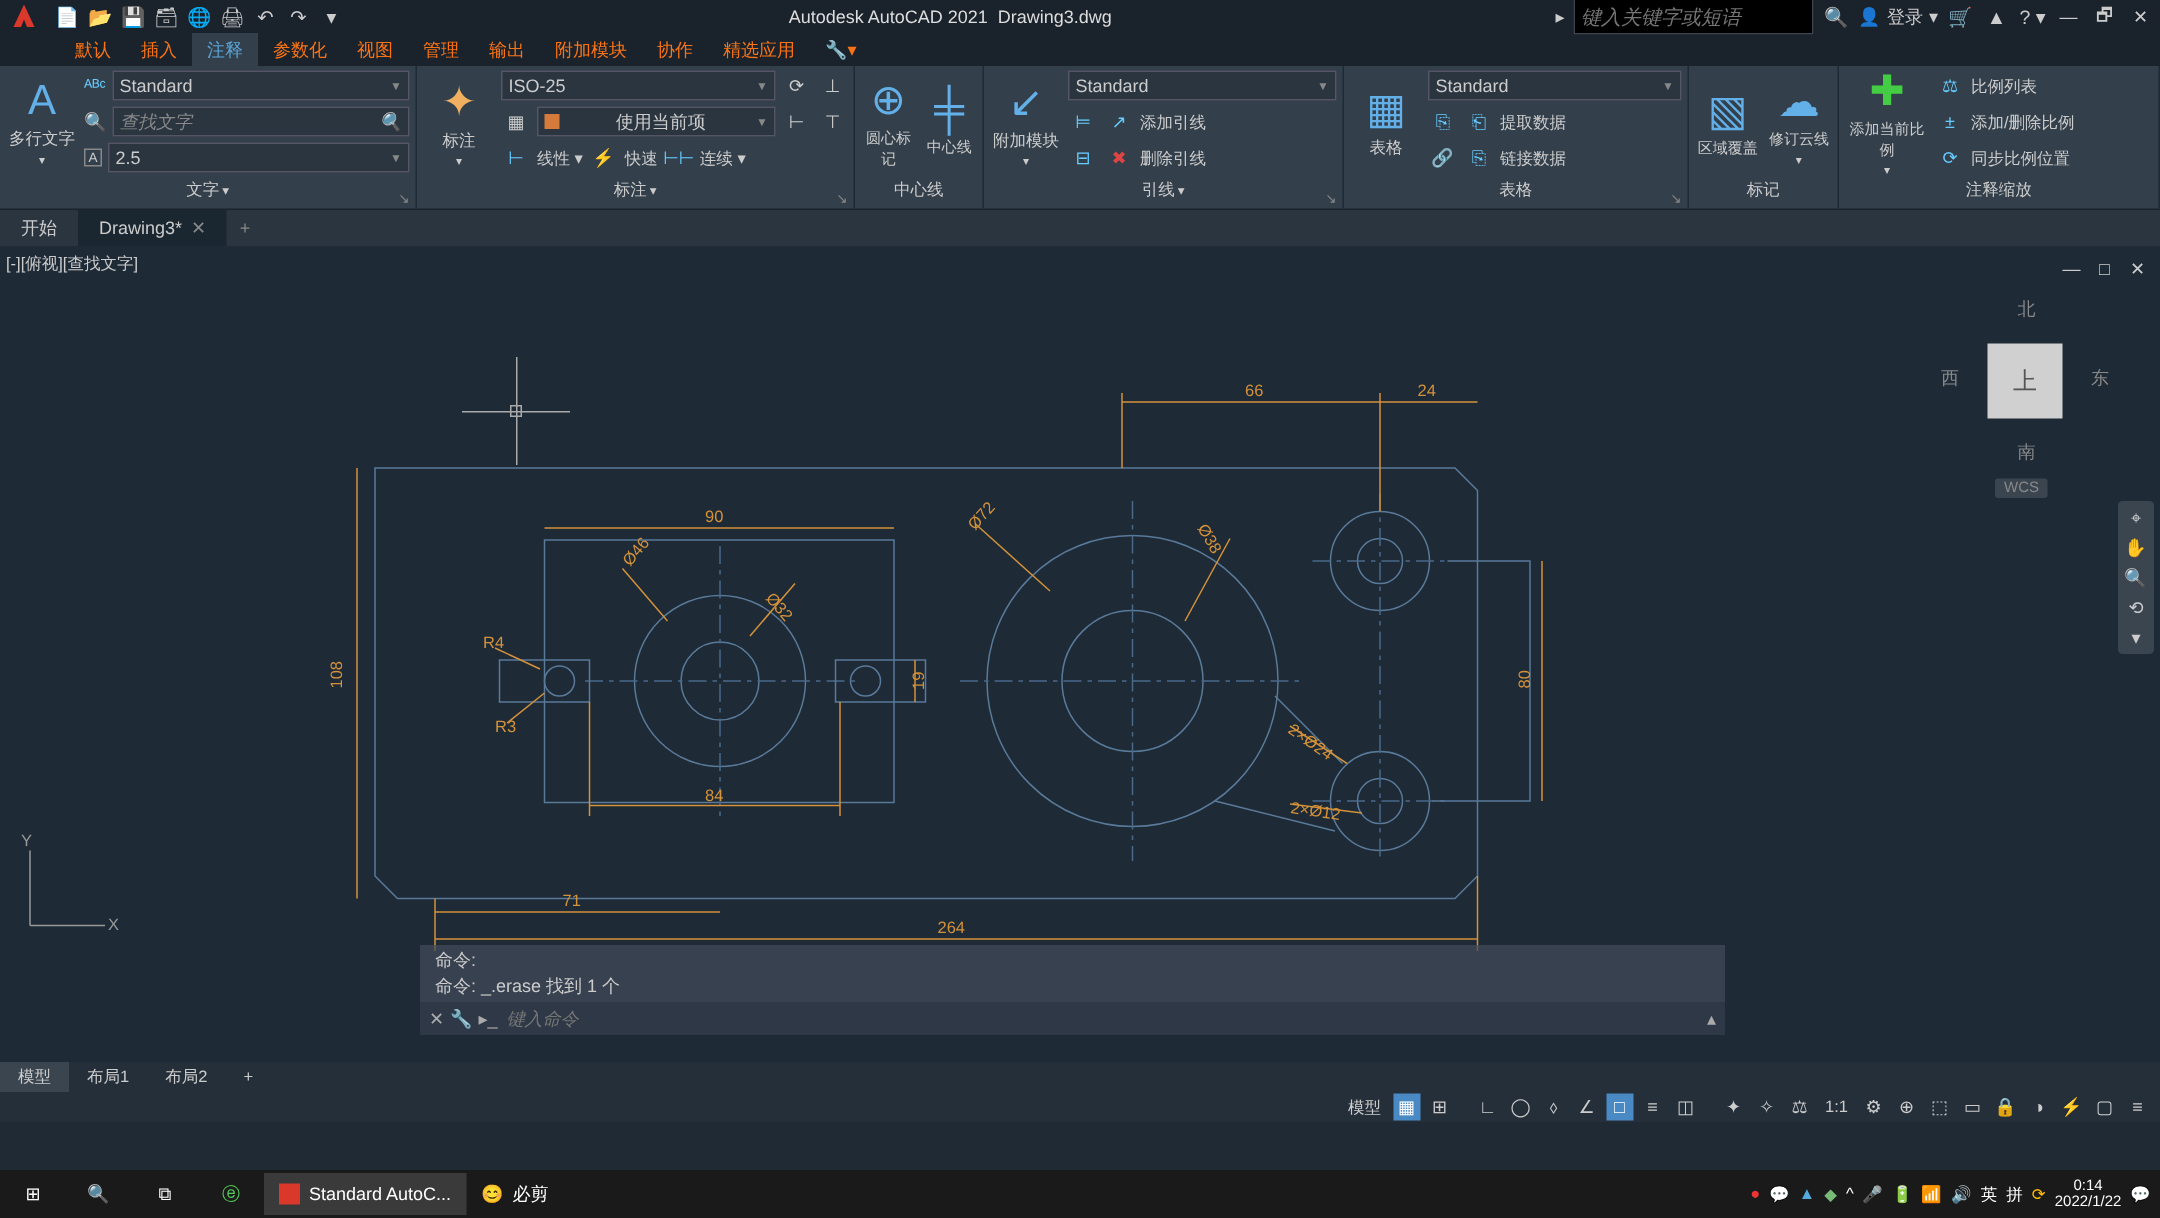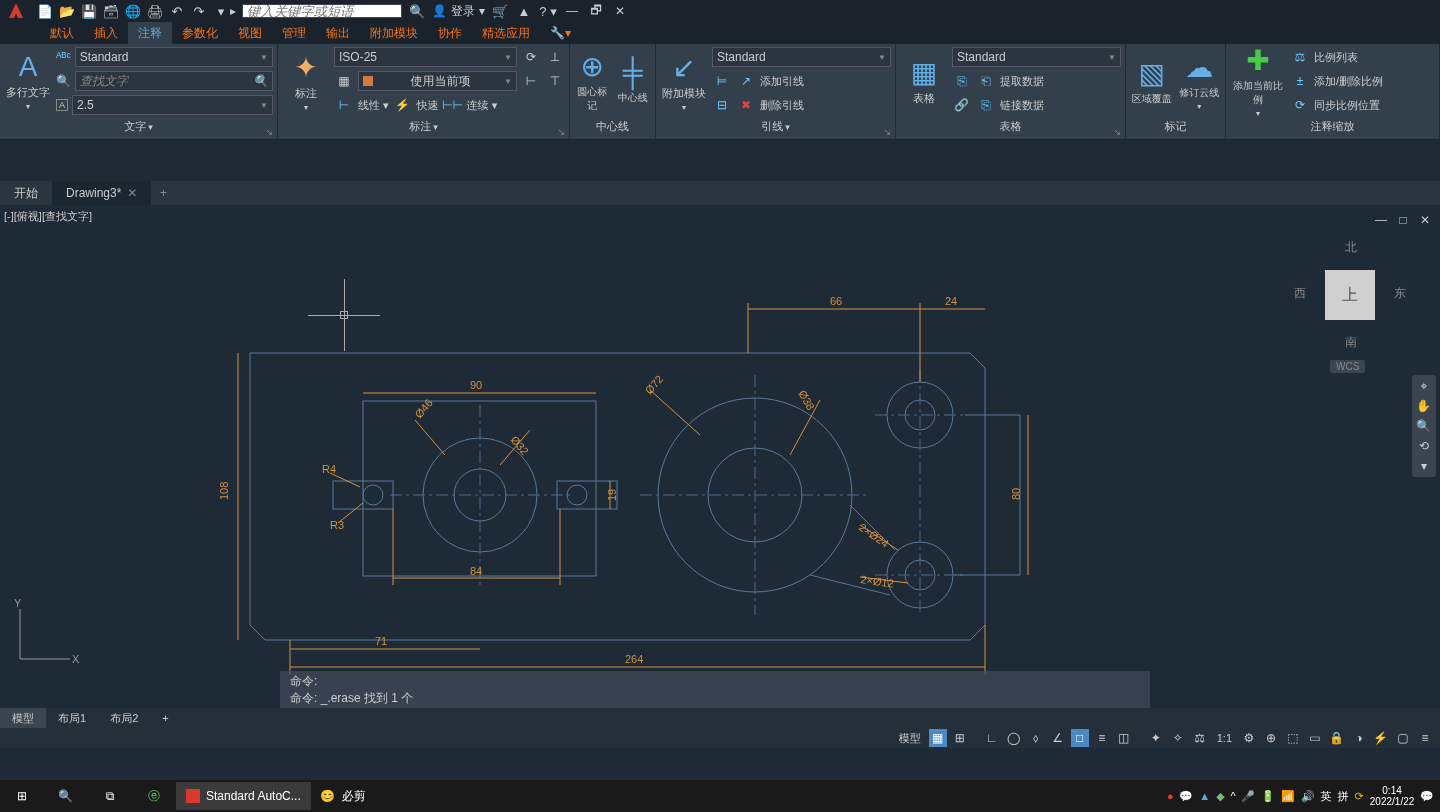--- a/index.html
+++ b/index.html
@@ -5,21 +5,21 @@
 * { margin:0; padding:0; box-sizing:border-box; font-family:"Microsoft YaHei",Arial,sans-serif; }
 body { width:1440px; height:812px; background:#1f2a35; color:#ccc; overflow:hidden; font-size:12px; user-select:none; }
 
 
 .titlebar { height:22px; background:#1a222b; display:flex; align-items:center; }
 .logo { width:32px; height:22px; display:flex; align-items:center; justify-content:center; }
 .qat { display:flex; gap:4px; margin-left:4px; }
 .qat-btn { width:18px; height:18px; display:flex; align-items:center; justify-content:center; color:#ccc; font-size:13px; }
 .title-center { flex:1; text-align:center; color:#ddd; font-size:12px; }
 .title-right { display:flex; align-items:center; gap:6px; margin-right:4px; }
-.search-box { background:#ffffff; border:1px solid #3a4550; width:160px; height:14px; padding:0 4px; color:#888; font-style:italic; }
+.search-box { background:#000000; border:1px solid #3a4550; width:160px; height:24px; padding:0 4px; color:#888; font-style:italic; }
 .login { color:#ccc; display:flex; align-items:center; gap:4px; }
 .win-btn { width:18px; height:18px; display:flex; align-items:center; justify-content:center; color:#ccc; }
 
 
 .menubar { height:22px; background:#1a222b; display:flex; align-items:center; padding-left:40px; }
 .menu-item { padding:0 10px; height:22px; line-height:22px; color:#f97316; }
 .menu-item.active { background:#333f4b; color:#5aa5d6; }
 
 
 .ribbon { height:96px; background:#333f4b; display:flex; border-bottom:1px solid #1a222b; }
@@ -31,21 +31,21 @@
 .big-btn { display:flex; flex-direction:column; align-items:center; justify-content:center; width:48px; height:70px; color:#ccc; font-size:11px; gap:2px; text-align:center; }
 .big-btn .ic { font-size:28px; color:#63b0e8; }
 .col { display:flex; flex-direction:column; gap:2px; }
 .row { display:flex; align-items:center; gap:4px; height:22px; }
 .combo { background:#2a3540; border:1px solid #556; height:20px; color:#ccc; padding:0 4px; display:flex; align-items:center; justify-content:space-between; }
 .combo .dd { font-size:8px; color:#888; }
 .icon-btn { width:20px; height:20px; display:flex; align-items:center; justify-content:center; color:#ccc; }
 .small-label { color:#ccc; font-size:11px; }
 
 
-.doctabs { height:24px; background:#2a3540; display:flex; align-items:center;margin-top:41px; }
+.doctabs { height:24px; background:#2a3540; display:flex; align-items:center; }
 .doctab { padding:0 14px; height:24px; line-height:24px; color:#ccc; }
 .doctab.active { background:#1a2730; }
 .doctab-close { margin-left:6px; color:#888; }
 .add-tab { width:24px; text-align:center; color:#888; }
 
 
 .canvas-wrap { position:relative; height:566px; background:#1e2a36; }
 .viewport-label { position:absolute; top:4px; left:4px; color:#ccc; font-size:11px; }
 .vp-controls { position:absolute; top:6px; right:6px; display:flex; gap:4px; }
 .viewcube { position:absolute; top:30px; right:30px; width:120px; height:120px; color:#888; font-size:12px; }
@@ -109,20 +109,23 @@
   <div class="qat">
     <span class="qat-btn">📄</span>
     <span class="qat-btn">📂</span>
     <span class="qat-btn">💾</span>
     <span class="qat-btn">🗃</span>
     <span class="qat-btn">🌐</span>
     <span class="qat-btn">🖨</span>
     <span class="qat-btn">↶</span>
     <span class="qat-btn">↷</span>
     <span class="qat-btn">▾</span>
+  </div>
+  <div class="title-center">
+    <span>Autodesk AutoCAD 2021</span>&nbsp;&nbsp;<span>Drawing3.dwg</span>
   </div>
   <div class="title-right">
     <span>▸</span>
     <input class="search-box" placeholder="键入关键字或短语" style="">
     <span class="qat-btn">🔍</span>
     <span class="login">👤 <span>登录</span> ▾</span>
     <span class="qat-btn">🛒</span>
     <span class="qat-btn">▲</span>
     <span class="qat-btn">? ▾</span>
     <span class="win-btn">—</span>

